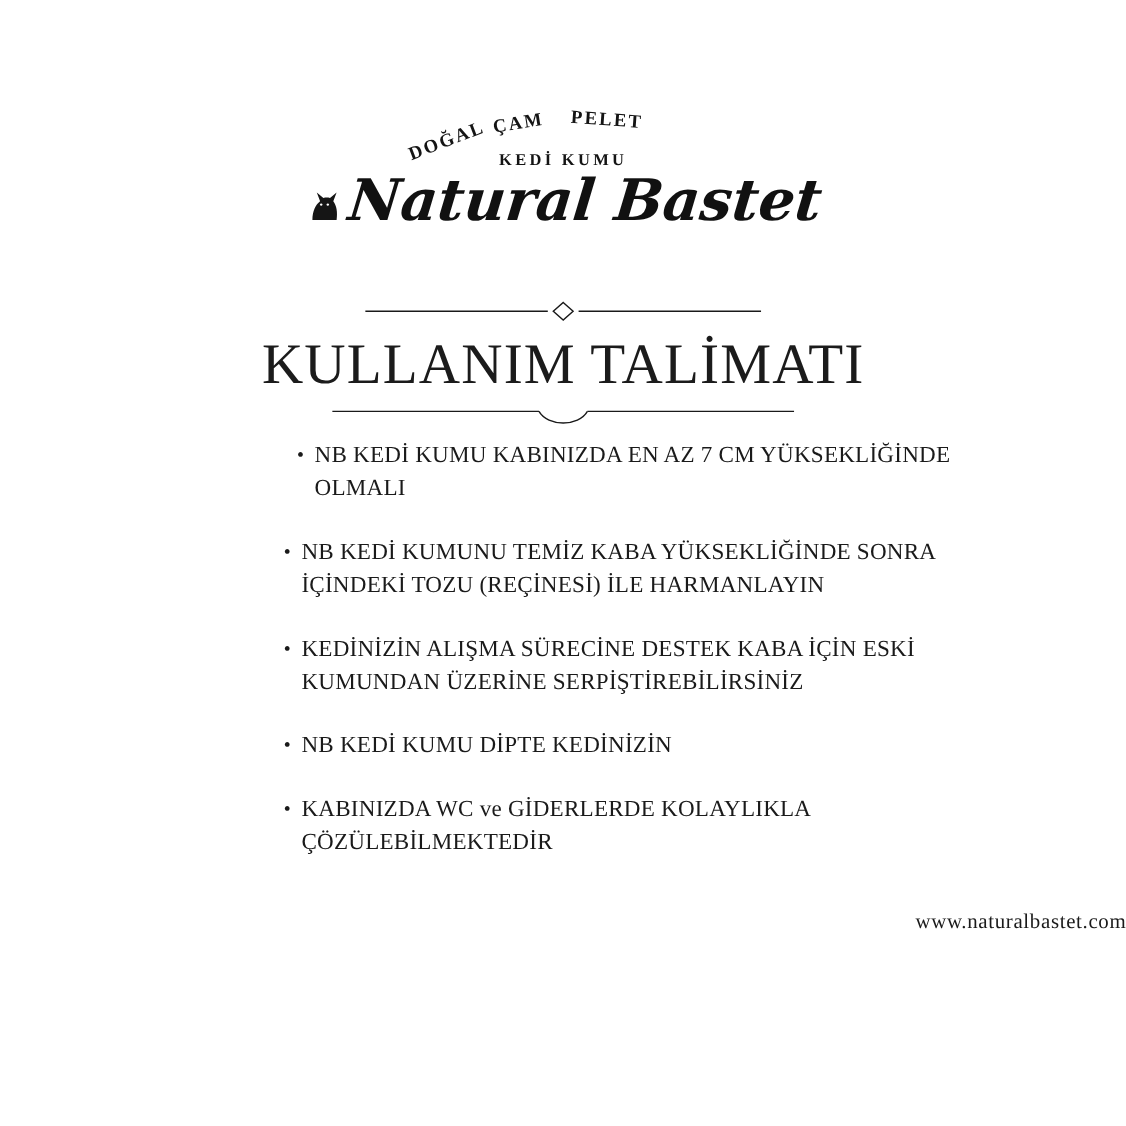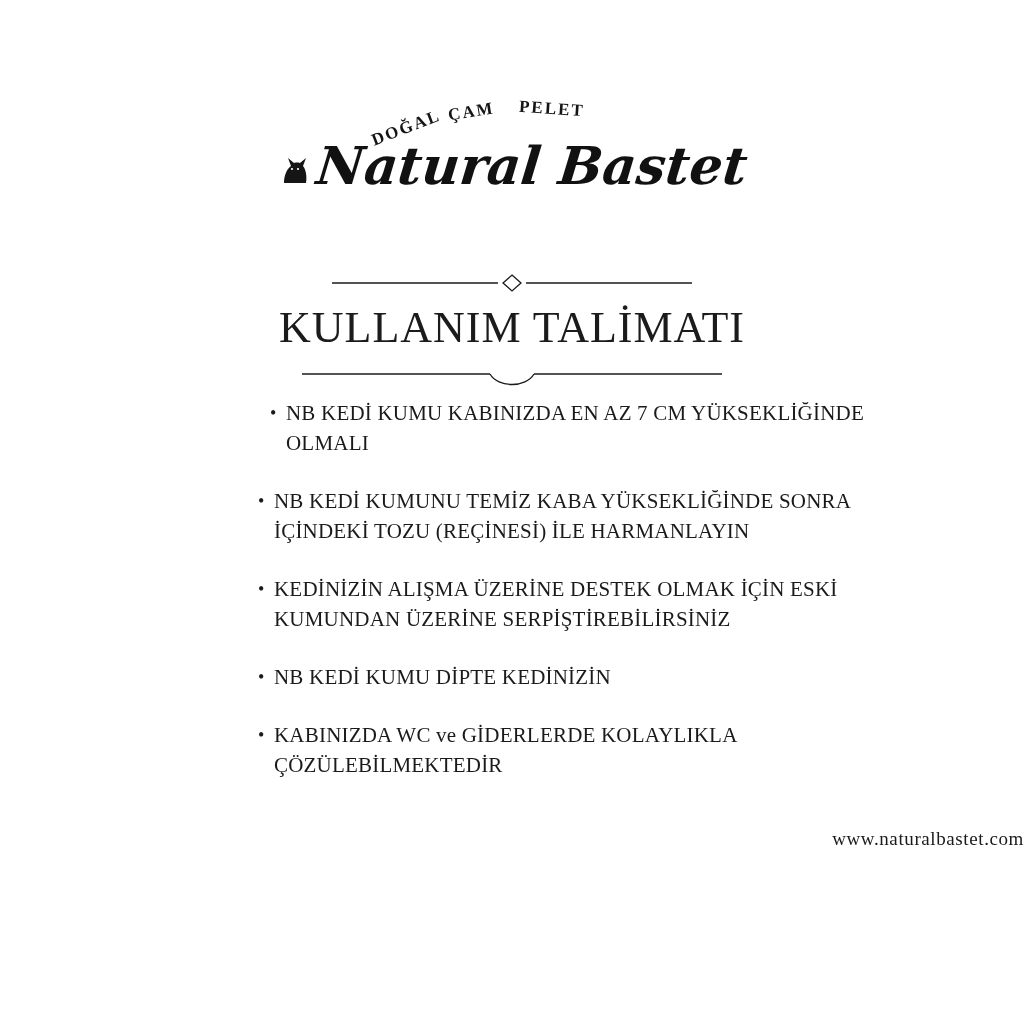--- a/index.html
+++ b/index.html
@@ -105,21 +105,21 @@
   }
 
   
   .title {
     position: absolute;
     top: 302px;
     left: 0;
     width: 1024px;
     text-align: center;
     font-family: "Liberation Serif", serif;
-    font-size: 44px;
+    font-size: 52px;
     letter-spacing: 1px;
     color: #1b1b1b;
   }
 
   
   .instructions {
     position: absolute;
     top: 398px;
     left: 258px;
     width: 640px;
@@ -166,20 +166,21 @@
 <div class="page">
 
   <div class="logo-block">
 
     <div class="logo-arc">
       <span class="arc-1">DOĞAL</span>
       <span class="arc-2">ÇAM</span>
       <span class="arc-3">PELET</span>
     </div>
 
+    <div class="logo-sub">KEDİ  KUMU</div>
 
     <div class="logo-main-row">
       <span class="logo-cat">
         <svg width="34" height="34" viewBox="0 0 34 34" aria-hidden="true">
           <path d="M7 30 C7 22 10 16 14 13 L11 5 L17 10 C19 9.4 21 9.4 23 10 L29 5 L26 13 C29 17 30 23 29 30 Z" fill="#151515"></path>
           <circle cx="15" cy="16" r="1.1" fill="#ffffff"></circle>
           <circle cx="21" cy="16" r="1.1" fill="#ffffff"></circle>
         </svg>
       </span>
       <span class="logo-main">Natural Bastet</span>
@@ -211,21 +212,21 @@
       <span class="instr-text">NB KEDİ KUMU KABINIZDA EN AZ 7 CM YÜKSEKLİĞİNDE OLMALI</span>
     </div>
 
     <div class="instr-item">
       <span class="bullet">•</span>
       <span class="instr-text">NB KEDİ KUMUNU TEMİZ KABA YÜKSEKLİĞİNDE SONRA İÇİNDEKİ TOZU (REÇİNESİ) İLE HARMANLAYIN</span>
     </div>
 
     <div class="instr-item">
       <span class="bullet">•</span>
-      <span class="instr-text">KEDİNİZİN ALIŞMA ÜZERİNE DESTEK OLMAK İÇİN ESKİ KUMUNDAN ÜZERİNE SERPİŞTİREBİLİRSİNİZ</span>
+      <span class="instr-text">KEDİNİZİN ALIŞMA SÜRECİNE DESTEK KABA İÇİN ESKİ KUMUNDAN ÜZERİNE SERPİŞTİREBİLİRSİNİZ</span>
     </div>
 
     <div class="instr-item">
       <span class="bullet">•</span>
       <span class="instr-text">NB KEDİ KUMU DİPTE KEDİNİZİN</span>
     </div>
 
     <div class="instr-item">
       <span class="bullet">•</span>
       <span class="instr-text">KABINIZDA WC ve GİDERLERDE KOLAYLIKLA ÇÖZÜLEBİLMEKTEDİR</span>

